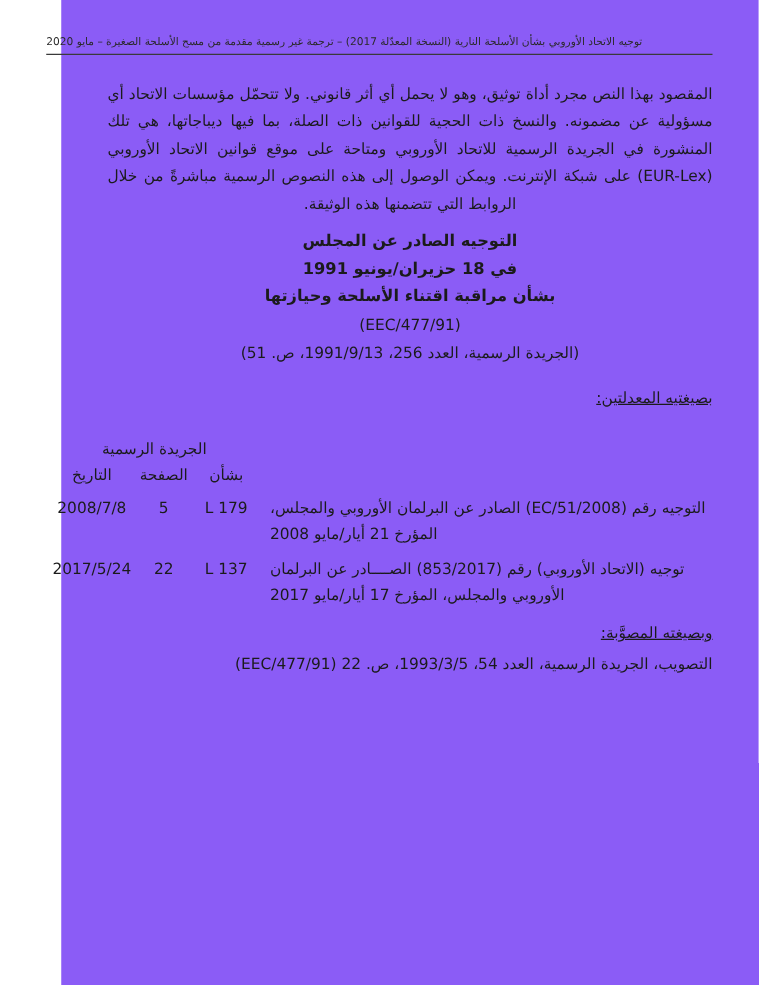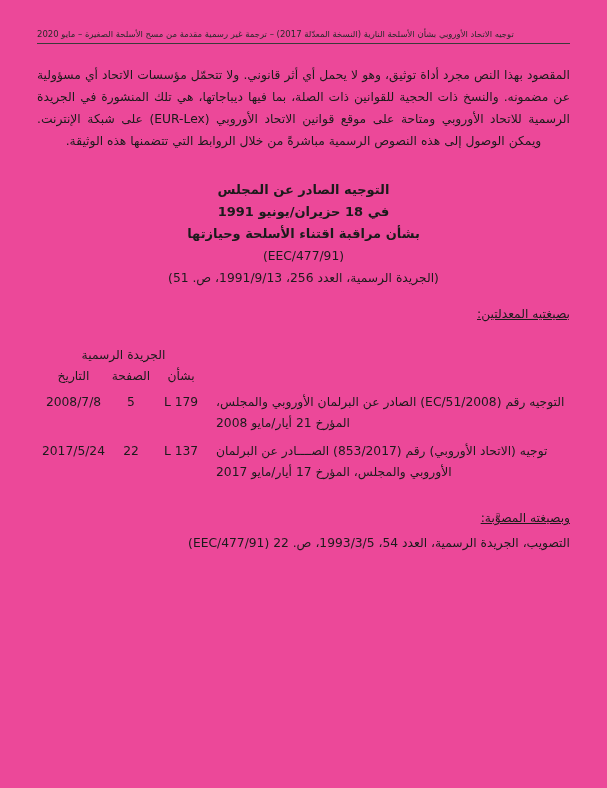--- a/index.html
+++ b/index.html
@@ -5,23 +5,23 @@
   * { margin: 0; padding: 0; box-sizing: border-box; }
   html, body { background: #ffffff; }
   body {
     width: 607px; height: 788px;
     font-family: "DejaVu Sans", sans-serif;
     color: #1b1b1b;
     direction: rtl;
     overflow: hidden;
   }
   .page {
-    width: 607px; height: 788px;
+    width: 558px; height: 788px;
     padding: 28px 37px 0 37px;
-    background: #ec4899;
+    background: #8b5cf6;
     position: relative;
   }
   
   .doc-header {
     margin-right: 0;
     margin-left: 0;
     padding: 0 0 3px 0;
     border-bottom: 1px solid #3a3a3a;
     font-size: 8.5px;
     line-height: 12px;
@@ -33,21 +33,21 @@
   
   .intro {
     margin-top: 20px;
     font-size: 12.3px;
     line-height: 22px;
     text-align: justify;
     text-align-last: center;
     color: #1b1b1b;
   }
   
-  .title-block { margin-top: 27px; text-align: center; }
+  .title-block { margin-top: 9px; text-align: center; }
   .title-block .t-line {
     font-weight: bold;
     font-size: 13px;
     line-height: 22px;
   }
   .title-block .t-ref {
     font-size: 12.3px;
     line-height: 22px;
     font-weight: normal;
   }
@@ -123,18 +123,18 @@
     </div>
 
     <div class="oj-row">
       <div class="oj-desc">توجيه (الاتحاد الأوروبي) رقم (853/2017) الصــــادر عن البرلمان الأوروبي والمجلس، المؤرخ 17 أيار/مايو 2017</div>
       <div class="oj-num" dir="ltr">L 137</div>
       <div class="oj-page">22</div>
       <div class="oj-date" dir="ltr">2017/5/24</div>
     </div>
   </div>
 
-  <div class="section-heading" style="margin-top:28px">
+  <div class="section-heading" style="margin-top:12px">
     <span>وبصيغته المصوَّبة:</span>
   </div>
   <div class="correction-line">التصويب، الجريدة الرسمية، العدد 54، 1993/3/5، ص. 22 (EEC/477/91)</div>
 
 </div>
 
 </body></html>

